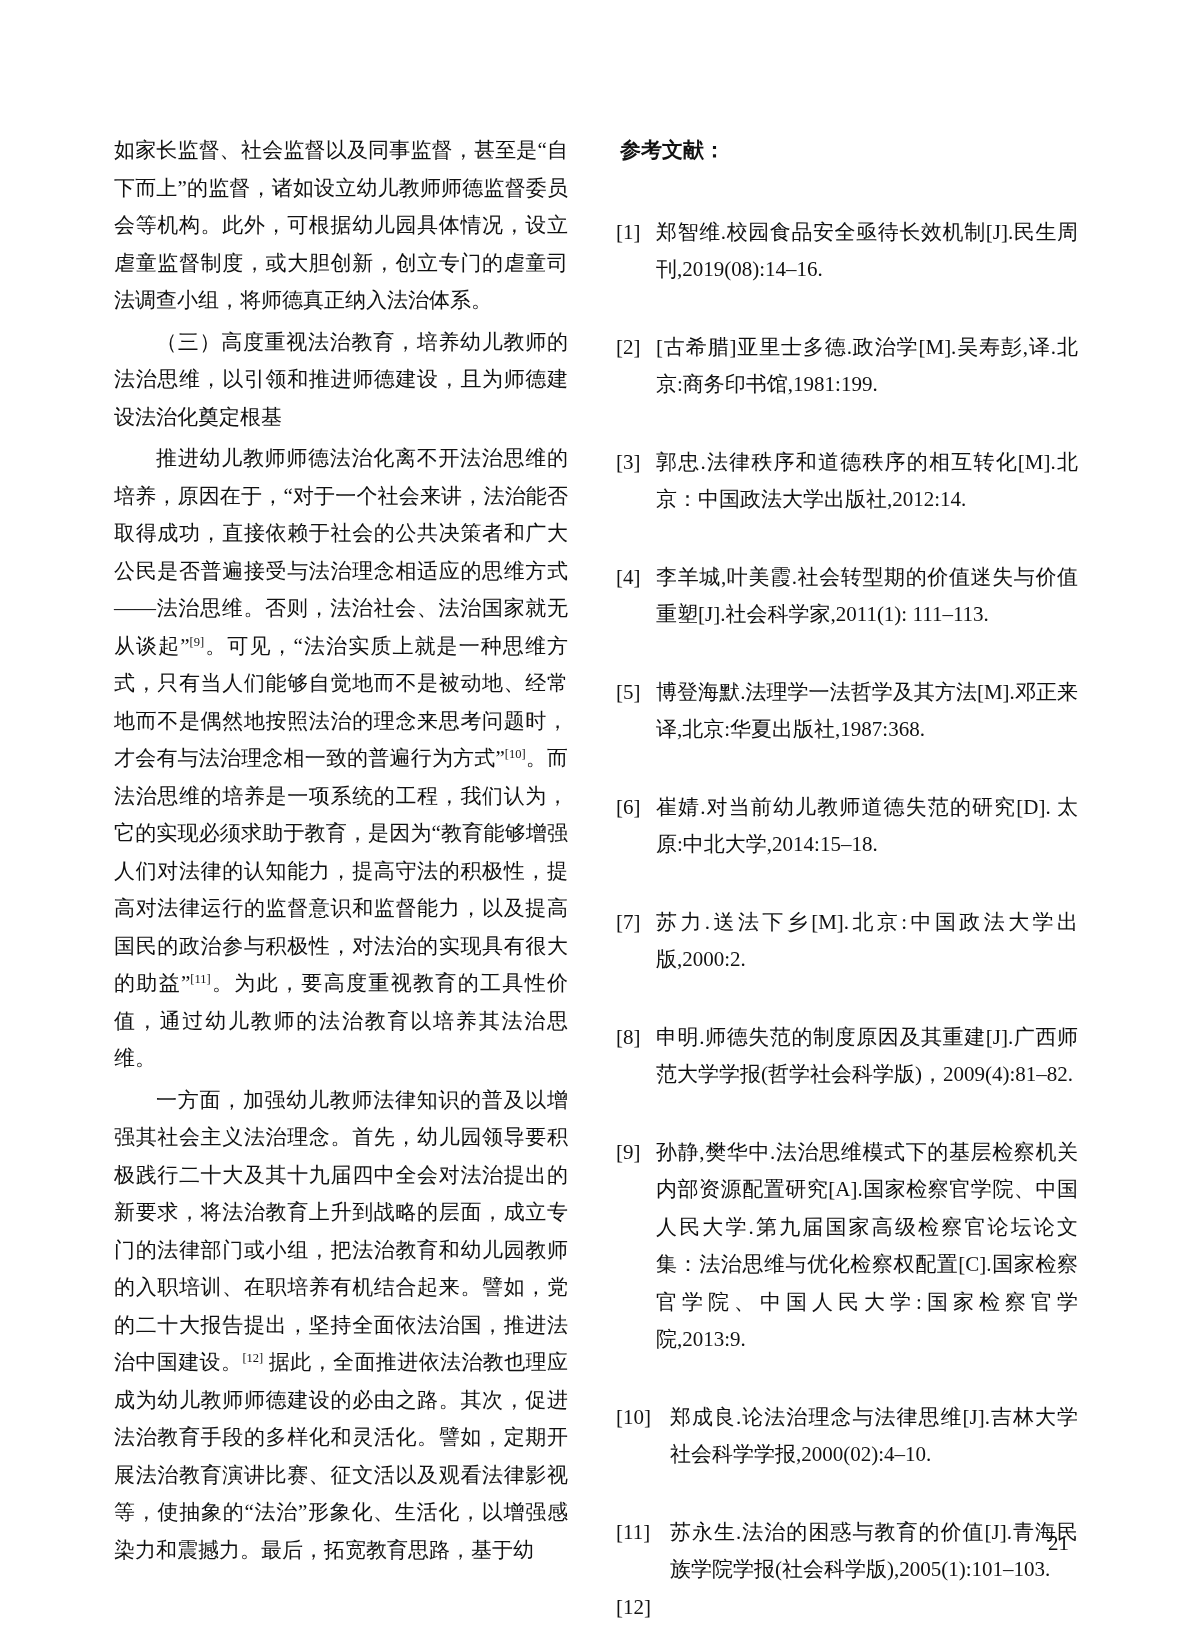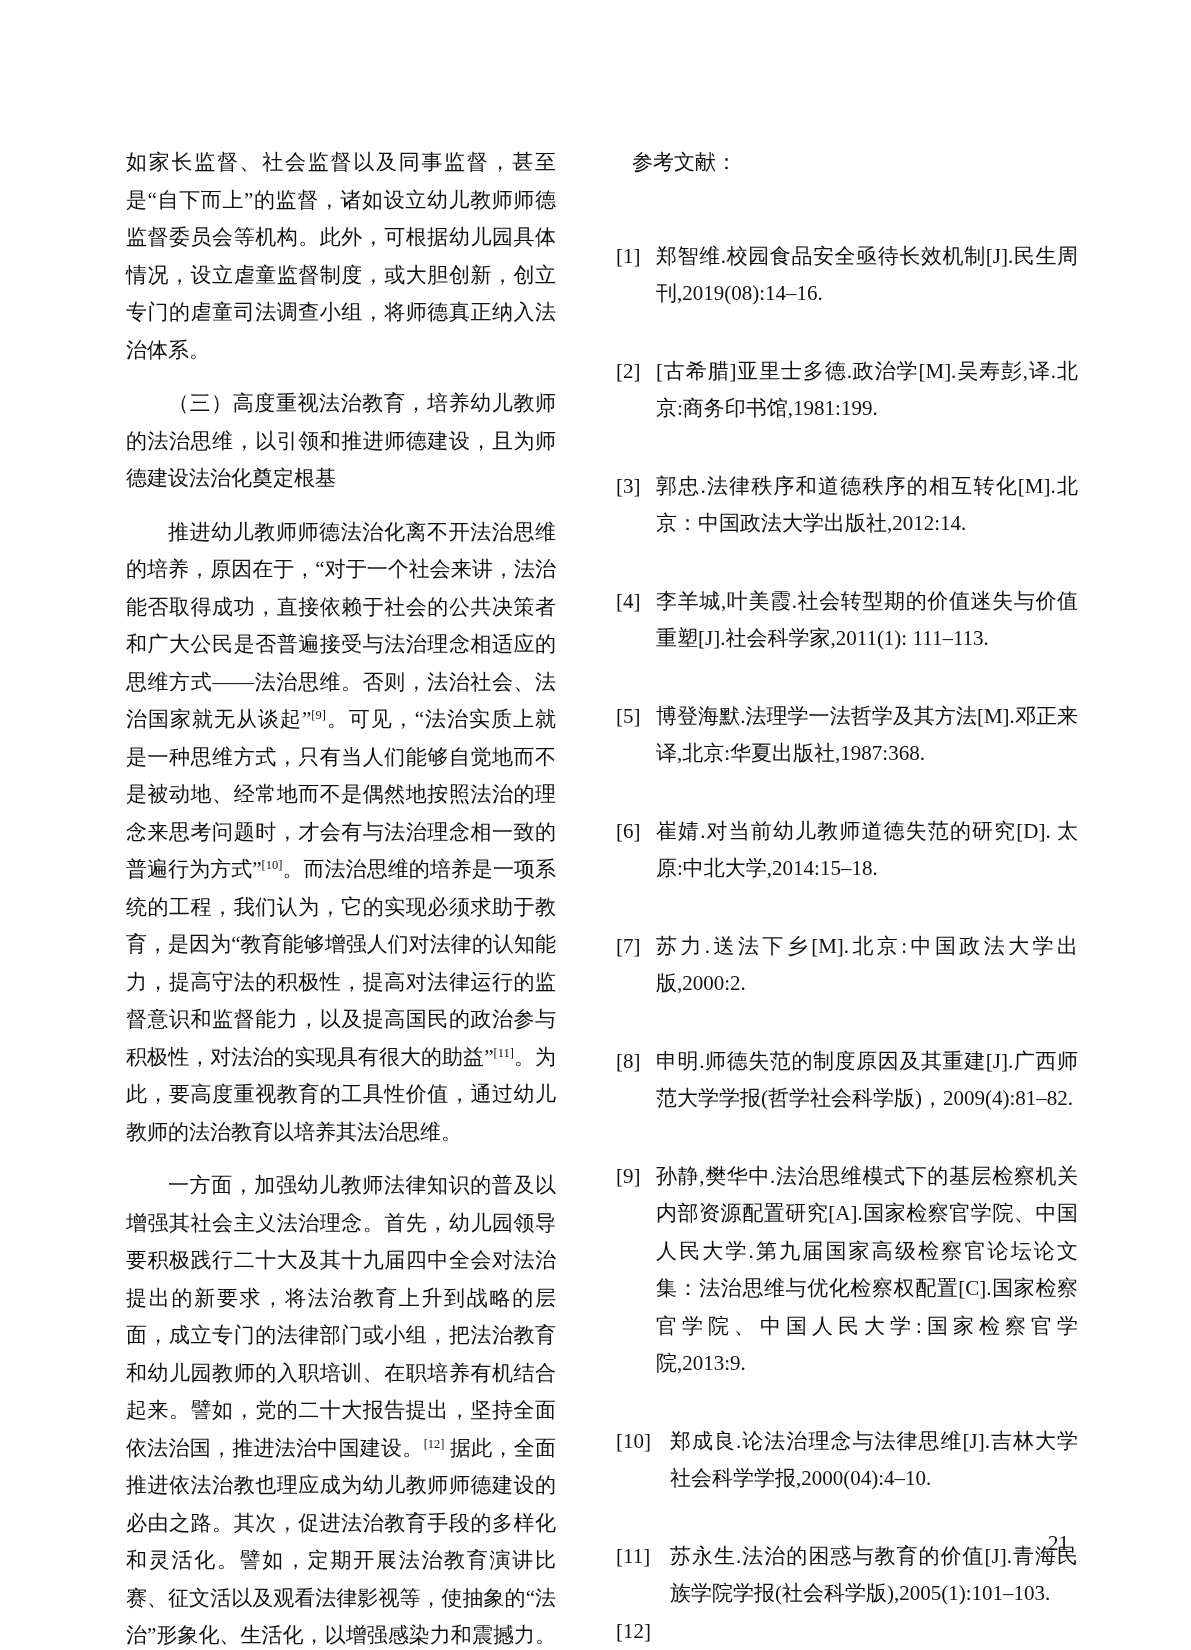--- a/index.html
+++ b/index.html
@@ -26,30 +26,30 @@
     position: absolute;
     top: 128px;
     width: 462px;
     font-size: 21px;
     line-height: 37.5px;
     text-align: justify;
     text-justify: inter-ideograph;
   }
   .col-left { left: 110px; }
   .col-right { left: 616px; }
-  .col p { margin: 16px; padding: 0; }
+  .col p { margin: 4px; padding: 0; }
   .indent { text-indent: 2em; }
   sup.cite {
     font-size: 12.5px;
     line-height: 0;
     vertical-align: 7px;
     letter-spacing: 0;
   }
   .ref-heading {
-    font-weight: normal;
+    font-weight: bold;
     font-size: 21px;
     line-height: 37.5px;
     margin: 46px 0 0 0;
   }
   .ref {
     display: flex;
     align-items: baseline;
   }
   .ref-label {
     flex: 0 0 40px;
@@ -121,21 +121,21 @@
     <div class="ref">
       <span class="ref-label">[8]</span>
       <span class="ref-text">申明.师德失范的制度原因及其重建[J].广西师范大学学报(哲学社会科学版)，2009(4):81–82.</span>
     </div>
     <div class="ref">
       <span class="ref-label">[9]</span>
       <span class="ref-text">孙静,樊华中.法治思维模式下的基层检察机关内部资源配置研究[A].国家检察官学院、中国人民大学.第九届国家高级检察官论坛论文集：法治思维与优化检察权配置[C].国家检察官学院、中国人民大学:国家检察官学院,2013:9.</span>
     </div>
     <div class="ref wide">
       <span class="ref-label">[10]</span>
-      <span class="ref-text">郑成良.论法治理念与法律思维[J].吉林大学社会科学学报,2000(04):4–10.</span>
+      <span class="ref-text">郑成良.论法治理念与法律思维[J].吉林大学社会科学学报,2000(02):4–10.</span>
     </div>
     <div class="ref wide">
       <span class="ref-label">[11]</span>
       <span class="ref-text">苏永生.法治的困惑与教育的价值[J].青海民族学院学报(社会科学版),2005(1):101–103.</span>
     </div>
     <div class="ref wide">
       <span class="ref-label">[12]</span>
     </div>
   </div>
 

